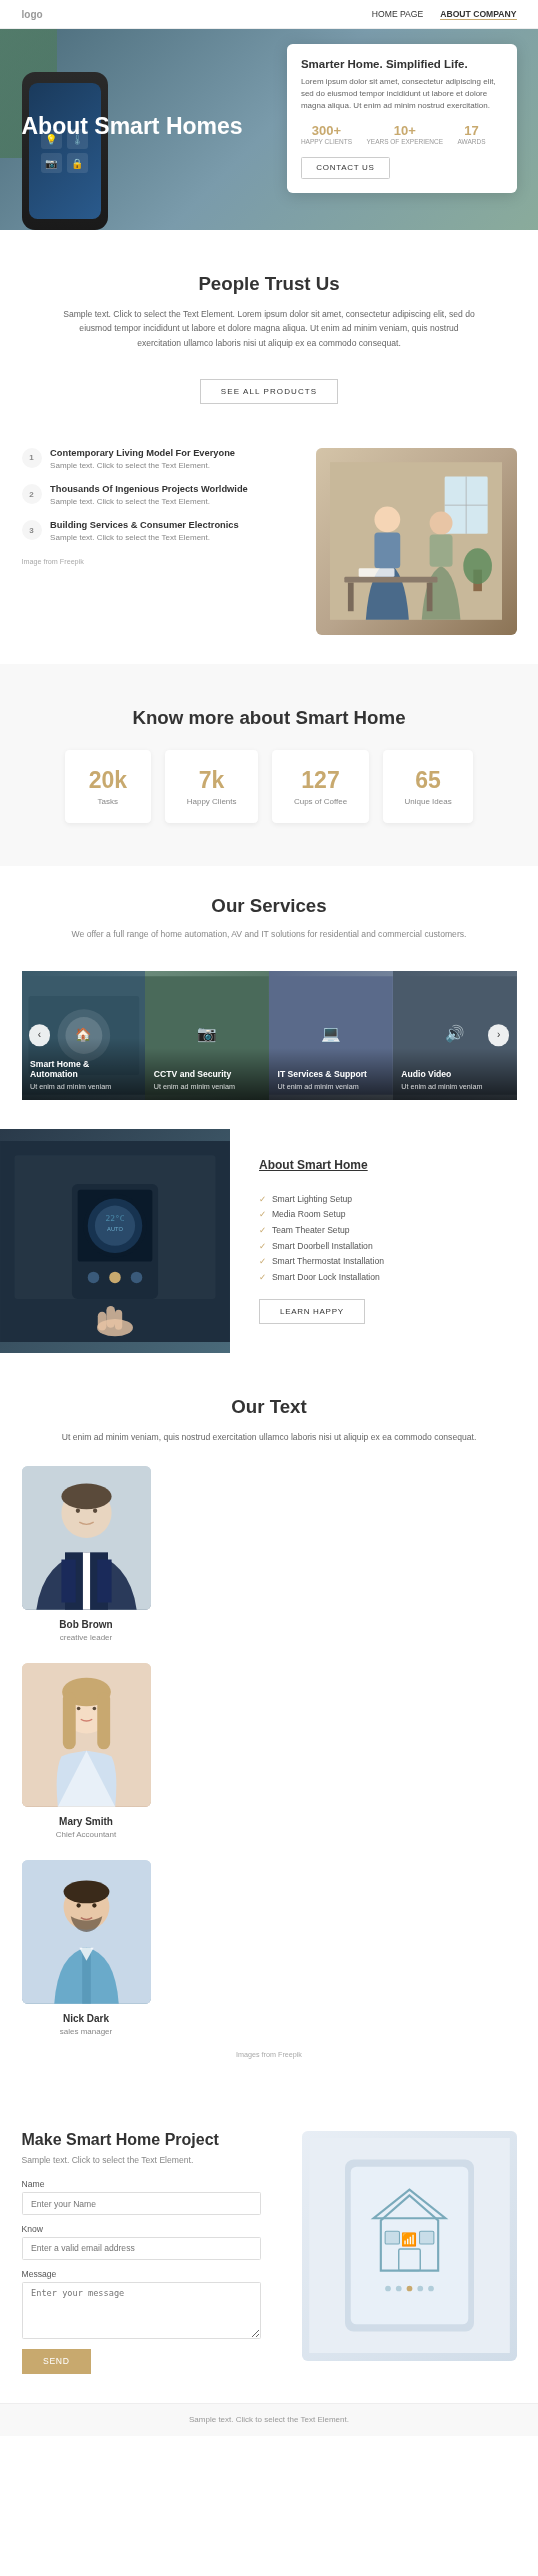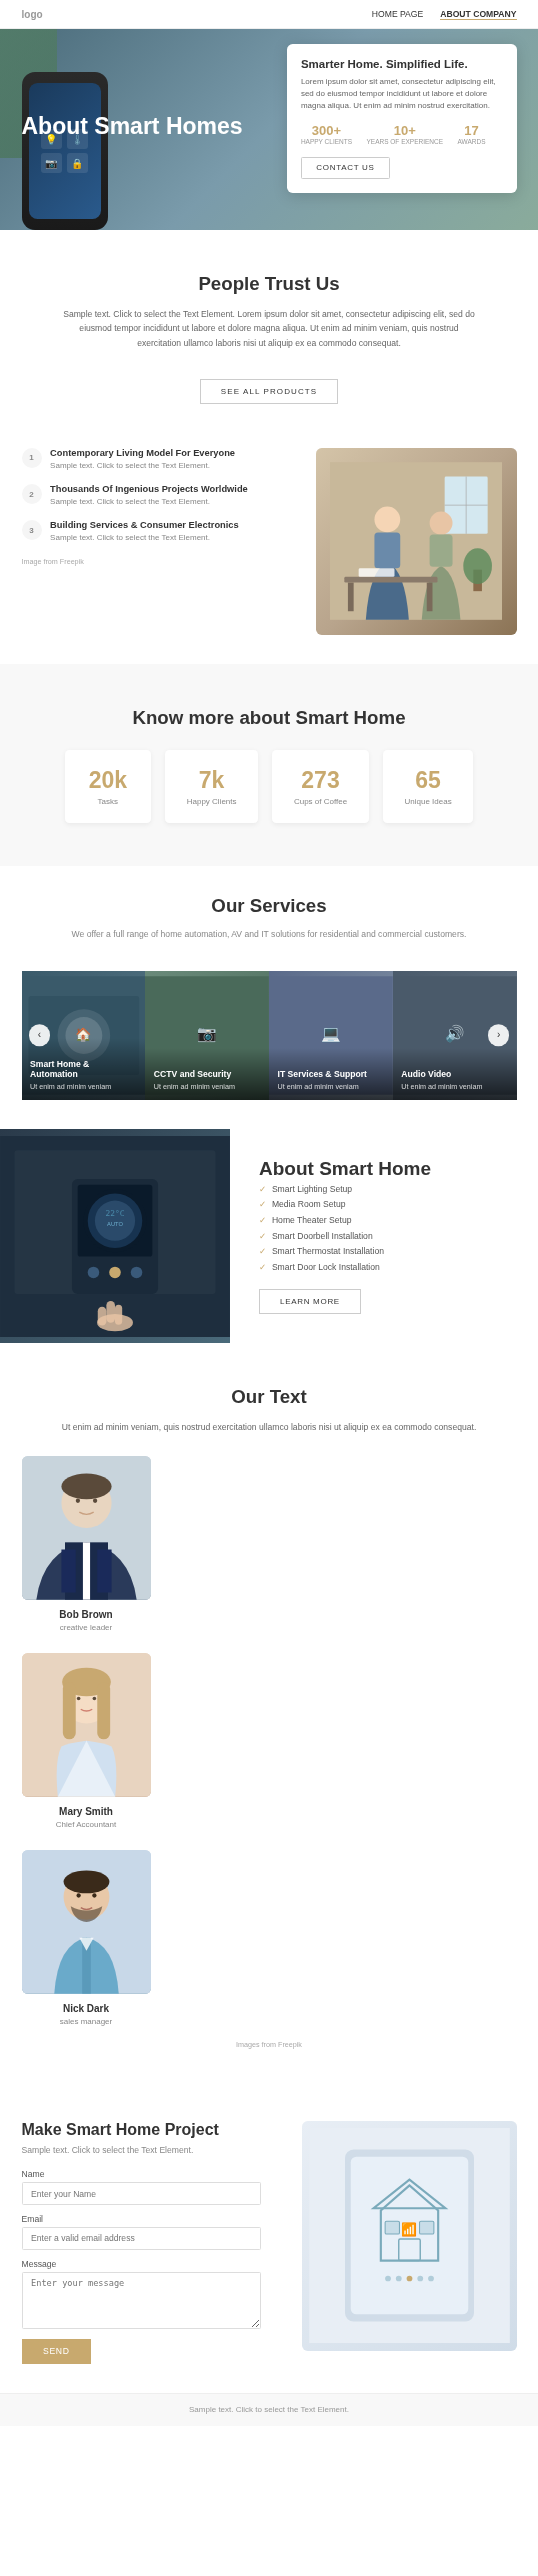--- a/index.html
+++ b/index.html
@@ -140,21 +140,21 @@
     .slider-prev { left: 7.2px; }
     .slider-next { right: 7.2px; }
 
     
     .about-home-section { display: flex; gap: 0; min-height: 201px; }
     .about-home-img {
       flex: 0 0 230px; background: linear-gradient(135deg, #2a3a4a 0%, #4a6a7a 100%);
       display: flex; align-items: center; justify-content: center; position: relative;
     }
     .about-home-content { flex: 1; padding: 29px 29px; }
-    .about-home-title { font-size: 19px; font-weight: bold; margin-bottom: 4px; }
+    .about-home-title { font-size: 12px; font-weight: bold; margin-bottom: 22px; text-decoration: underline; }
     .about-list { list-style: none; margin-bottom: 17px; }
     .about-list li { font-size: 8.6px; color: #555; margin-bottom: 5.7px; display: flex; align-items: center; gap: 5.7px; }
     .about-list li::before { content: '✓'; color: #c8a96e; font-size: 8.6px; }
     .learn-btn {
       display: inline-block; padding: 7.2px 20px;
       border: 0.7px solid #ccc; background: #fff; color: #333;
       font-size: 8px; cursor: pointer; letter-spacing: 0.7px;
     }
 
     
@@ -332,21 +332,21 @@
   <div class="know-stats">
     <div class="know-stat-card">
       <div class="know-stat-num">20k</div>
       <div class="know-stat-label">Tasks</div>
     </div>
     <div class="know-stat-card">
       <div class="know-stat-num">7k</div>
       <div class="know-stat-label">Happy Clients</div>
     </div>
     <div class="know-stat-card">
-      <div class="know-stat-num">273</div>
+      <div class="know-stat-num">127</div>
       <div class="know-stat-label">Cups of Coffee</div>
     </div>
     <div class="know-stat-card">
       <div class="know-stat-num">65</div>
       <div class="know-stat-label">Unique Ideas</div>
     </div>
   </div>
 </section>
 
 <section class="services-section">
@@ -440,26 +440,26 @@
       <rect x="148" y="230" width="12" height="30" rx="6" fill="#e8c5a5" opacity="0.8"></rect>
       <rect x="160" y="235" width="10" height="28" rx="5" fill="#e8c5a5" opacity="0.8"></rect>
       <rect x="136" y="238" width="12" height="26" rx="6" fill="#e8c5a5" opacity="0.8"></rect>
     </svg>
   </div>
   <div class="about-home-content">
     <h2 class="about-home-title">About Smart Home</h2>
     <ul class="about-list">
       <li>Smart Lighting Setup</li>
       <li>Media Room Setup</li>
-      <li>Home Theater Setup</li>
+      <li>Team Theater Setup</li>
       <li>Smart Doorbell Installation</li>
       <li>Smart Thermostat Installation</li>
       <li>Smart Door Lock Installation</li>
     </ul>
-    <button class="learn-btn">LEARN MORE</button>
+    <button class="learn-btn">LEARN HAPPY</button>
   </div>
 </section>
 
 <section class="team-section">
   <h2 class="section-title">Our Text</h2>
   <p class="section-subtitle">Ut enim ad minim veniam, quis nostrud exercitation ullamco laboris nisi ut aliquip ex ea commodo consequat.</p>
 
   <div class="team-cards">
 
     <div class="team-card">
@@ -542,21 +542,21 @@
   <div class="contact-form-side">
     <h2 class="contact-form-title">Make Smart Home Project</h2>
     <p class="contact-form-subtitle">Sample text. Click to select the Text Element.</p>
 
     <div class="form-group">
       <label class="form-label">Name</label>
       <input class="form-input" type="text" placeholder="Enter your Name" style="">
     </div>
 
     <div class="form-group">
-      <label class="form-label">Email</label>
+      <label class="form-label">Know</label>
       <input class="form-input" type="email" placeholder="Enter a valid email address" style="">
     </div>
 
     <div class="form-group">
       <label class="form-label">Message</label>
       <textarea class="form-textarea" placeholder="Enter your message" style=""></textarea>
     </div>
 
     <button class="send-btn">SEND</button>
   </div>

